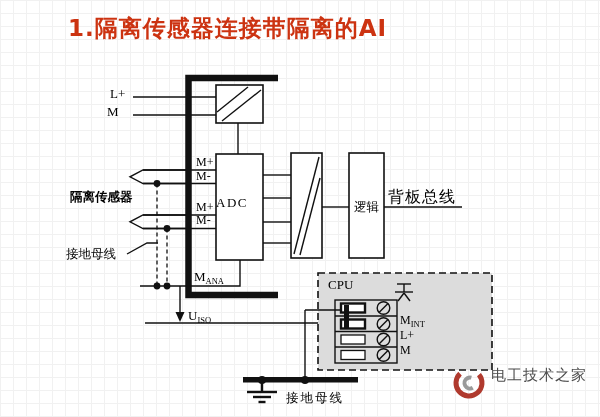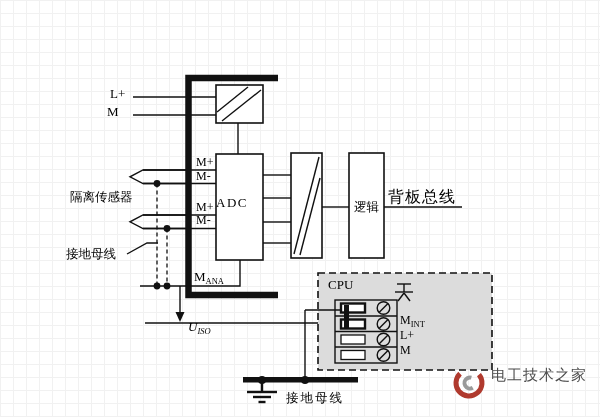--- a/index.html
+++ b/index.html
@@ -130,38 +130,39 @@
       <line x1="253" y1="397" x2="271" y2="397"></line>
       <line x1="258.5" y1="402" x2="265.5" y2="402"></line>
     </g>
 
     <g>
       <circle cx="469" cy="383" r="13" fill="none" stroke="var(--watermark-logo)" stroke-width="5" stroke-dasharray="60 22" transform="rotate(-40 469 383)"></circle>
       <circle cx="470" cy="383" r="5.5" fill="none" stroke="#9a9a9a" stroke-width="4" stroke-dasharray="21 14" transform="rotate(60 470 383)"></circle>
     </g>
   </svg>
 
+  <div class="title">1.隔离传感器连接带隔离的AI</div>
 
   <div class="lbl serif" style="left:110px;top:87px;">L+</div>
   <div class="lbl serif" style="left:107px;top:105px;">M</div>
 
   <div class="lbl serif" style="left:196px;top:156px;font-size:12px;">M+</div>
   <div class="lbl serif" style="left:196px;top:170px;font-size:12px;">M-</div>
   <div class="lbl serif" style="left:196px;top:201px;font-size:12px;">M+</div>
   <div class="lbl serif" style="left:196px;top:214px;font-size:12px;">M-</div>
 
   <div class="lbl serif adc-text">ADC</div>
   <div class="lbl cjk logic-text">逻辑</div>
   <div class="lbl cjk" style="left:388px;top:190px;font-size:16px;letter-spacing:1px;font-family:Liberation Mono, monospace;">背板总线</div>
 
-  <div class="lbl cjk" style="left:70px;top:190px;">隔离传感器</div>
+  <div class="lbl cjk" style="left:70px;top:190px;font-weight:bold;">隔离传感器</div>
   <div class="lbl cjk" style="left:66px;top:247px;">接地母线</div>
 
   <div class="lbl serif" style="left:194px;top:270px;"><span>M</span><sub>ANA</sub></div>
-  <div class="lbl serif" style="left:188px;top:320px;font-style:italic;"><span>U</span><sub>ISO</sub></div>
+  <div class="lbl serif" style="left:188px;top:309px;"><span>U</span><sub>ISO</sub></div>
 
   <div class="lbl serif" style="left:328px;top:278px;">CPU</div>
   <div class="lbl serif" style="left:400px;top:314px;font-size:12px;"><span>M</span><sub>INT</sub></div>
   <div class="lbl serif" style="left:400px;top:329px;font-size:12px;">L+</div>
   <div class="lbl serif" style="left:400px;top:344px;font-size:12px;">M</div>
 
   <div class="lbl cjk" style="left:286px;top:391px;letter-spacing:2px;">接地母线</div>
 
   <div class="wm-name">电工技术之家</div>
 </div>

